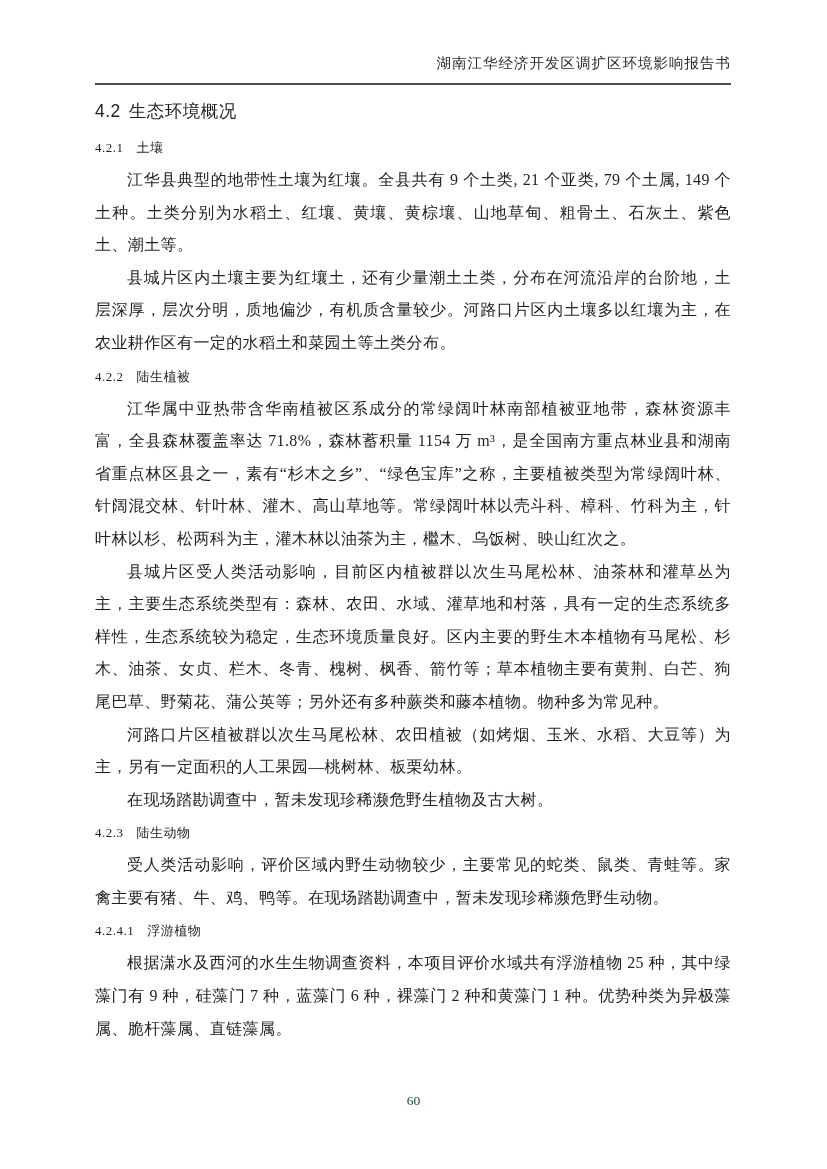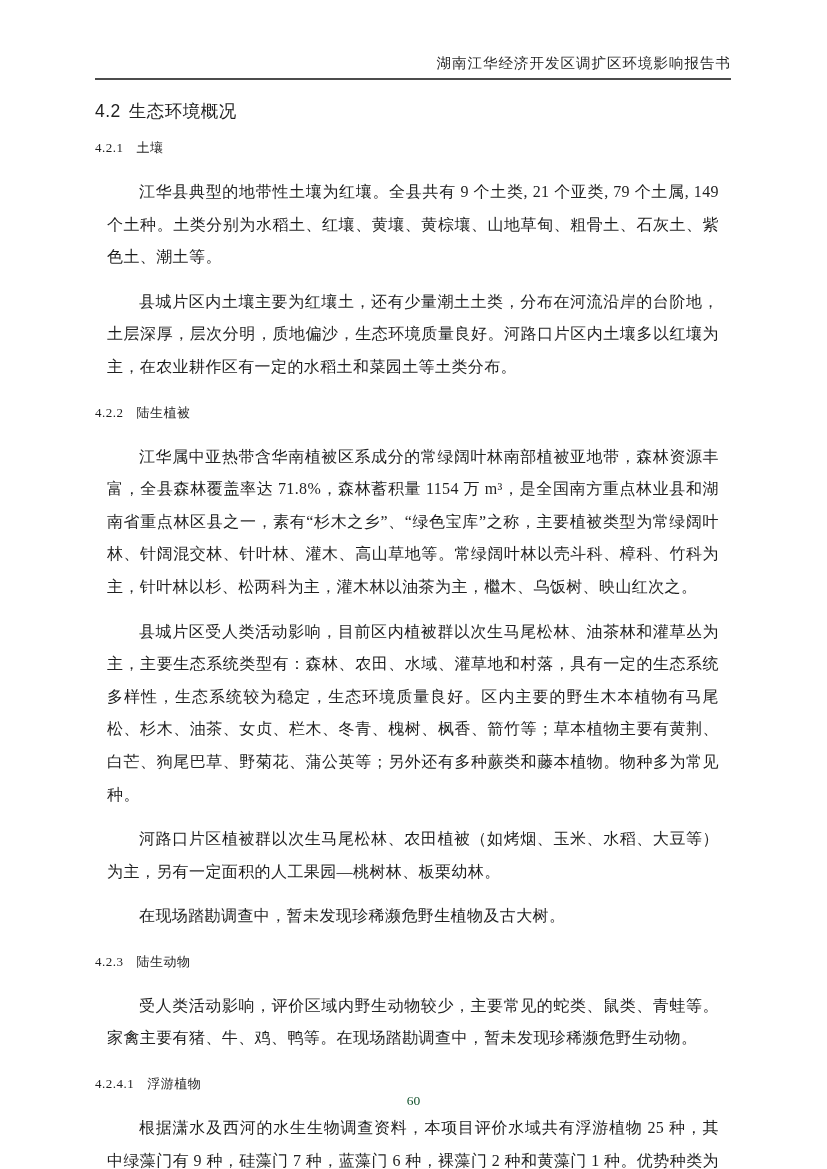--- a/index.html
+++ b/index.html
@@ -16,21 +16,21 @@
   }
   .header {
     position: absolute;
     top: 54px;
     left: 95px;
     width: 636px;
     text-align: right;
     font-size: 14.5px;
     letter-spacing: 1px;
     color: #2a2a2a;
-    padding-bottom: 5px;
+    padding-bottom: 10px;
     border-bottom: 2px solid #4c4c4c;
   }
   .content {
     position: absolute;
     top: 92px;
     left: 95px;
     width: 636px;
   }
   .h1 {
     font-family: "Liberation Sans", "DejaVu Sans", sans-serif;
@@ -47,21 +47,21 @@
     line-height: 33px;
     margin: 0;
     letter-spacing: 0.5px;
   }
   .h2 .hnum, .h3 .hnum { margin-right: 1em; }
   .para {
     font-size: 16px;
     line-height: 32.6px;
     text-align: justify;
     text-indent: 2em;
-    margin: 12px;
+    margin: 0;
     letter-spacing: 0.4px;
   }
   .footer {
     position: absolute;
     top: 1093px;
     left: 0;
     width: 100%;
     text-align: center;
     font-size: 13.5px;
     color: #14532d;
@@ -73,21 +73,21 @@
 <div class="page">
 
   <div class="header">
     <span>湖南江华经济开发区调扩区环境影响报告书</span>
   </div>
 
   <div class="content">
       <div class="h1"><span class="hnum">4.2</span><span class="htitle">生态环境概况</span></div>
       <div class="h2"><span class="hnum">4.2.1</span><span class="htitle">土壤</span></div>
       <div class="para">江华县典型的地带性土壤为红壤。全县共有 9 个土类, 21 个亚类, 79 个土属, 149 个土种。土类分别为水稻土、红壤、黄壤、黄棕壤、山地草甸、粗骨土、石灰土、紫色土、潮土等。</div>
-      <div class="para">县城片区内土壤主要为红壤土，还有少量潮土土类，分布在河流沿岸的台阶地，土层深厚，层次分明，质地偏沙，生态环境质量良好。河路口片区内土壤多以红壤为主，在农业耕作区有一定的水稻土和菜园土等土类分布。</div>
+      <div class="para">县城片区内土壤主要为红壤土，还有少量潮土土类，分布在河流沿岸的台阶地，土层深厚，层次分明，质地偏沙，有机质含量较少。河路口片区内土壤多以红壤为主，在农业耕作区有一定的水稻土和菜园土等土类分布。</div>
       <div class="h2"><span class="hnum">4.2.2</span><span class="htitle">陆生植被</span></div>
       <div class="para">江华属中亚热带含华南植被区系成分的常绿阔叶林南部植被亚地带，森林资源丰富，全县森林覆盖率达 71.8%，森林蓄积量 1154 万 m³，是全国南方重点林业县和湖南省重点林区县之一，素有“杉木之乡”、“绿色宝库”之称，主要植被类型为常绿阔叶林、针阔混交林、针叶林、灌木、高山草地等。常绿阔叶林以壳斗科、樟科、竹科为主，针叶林以杉、松两科为主，灌木林以油茶为主，檵木、乌饭树、映山红次之。</div>
       <div class="para">县城片区受人类活动影响，目前区内植被群以次生马尾松林、油茶林和灌草丛为主，主要生态系统类型有：森林、农田、水域、灌草地和村落，具有一定的生态系统多样性，生态系统较为稳定，生态环境质量良好。区内主要的野生木本植物有马尾松、杉木、油茶、女贞、栏木、冬青、槐树、枫香、箭竹等；草本植物主要有黄荆、白芒、狗尾巴草、野菊花、蒲公英等；另外还有多种蕨类和藤本植物。物种多为常见种。</div>
       <div class="para">河路口片区植被群以次生马尾松林、农田植被（如烤烟、玉米、水稻、大豆等）为主，另有一定面积的人工果园—桃树林、板栗幼林。</div>
       <div class="para">在现场踏勘调查中，暂未发现珍稀濒危野生植物及古大树。</div>
       <div class="h2"><span class="hnum">4.2.3</span><span class="htitle">陆生动物</span></div>
       <div class="para">受人类活动影响，评价区域内野生动物较少，主要常见的蛇类、鼠类、青蛙等。家禽主要有猪、牛、鸡、鸭等。在现场踏勘调查中，暂未发现珍稀濒危野生动物。</div>
       <div class="h3"><span class="hnum">4.2.4.1</span><span class="htitle">浮游植物</span></div>
       <div class="para">根据潇水及西河的水生生物调查资料，本项目评价水域共有浮游植物 25 种，其中绿藻门有 9 种，硅藻门 7 种，蓝藻门 6 种，裸藻门 2 种和黄藻门 1 种。优势种类为异极藻属、脆杆藻属、直链藻属。</div>
     </div>

